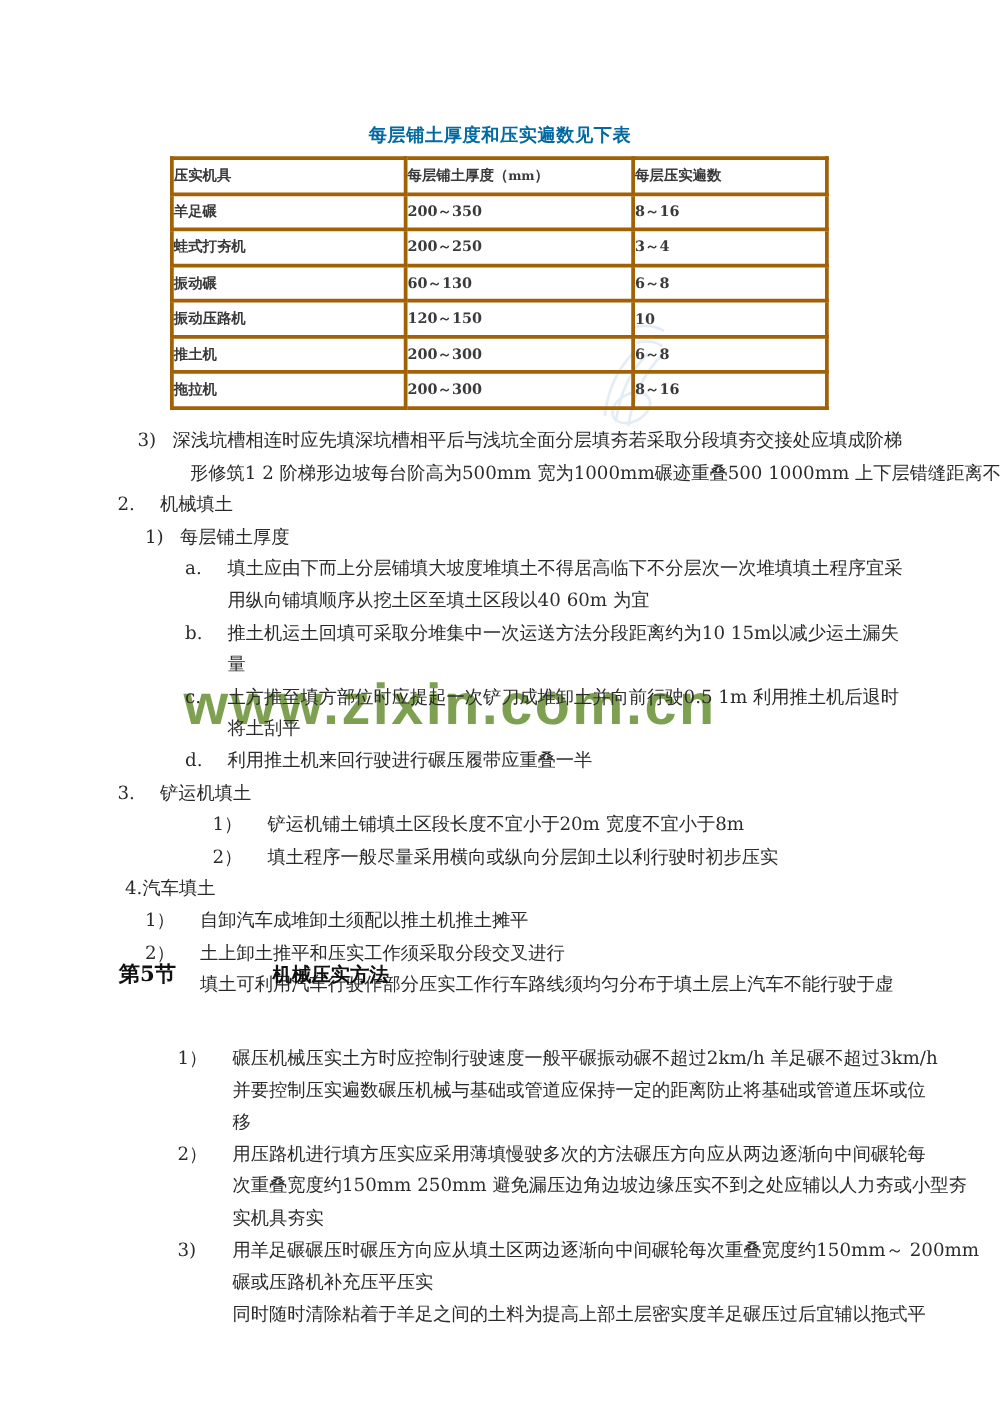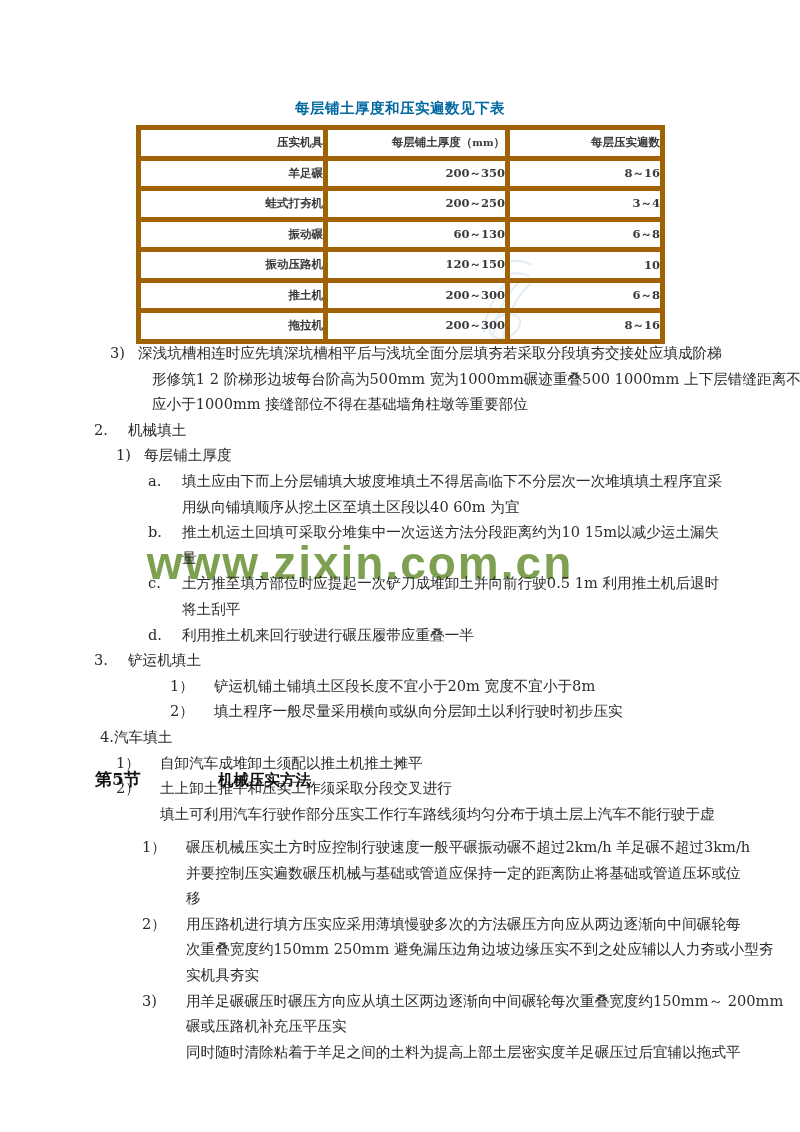--- a/index.html
+++ b/index.html
@@ -73,23 +73,23 @@
   }
   table.data {
     position: absolute;
     left: 136px;
     top: 125px;
     width: 524px;
     border-collapse: collapse;
     table-layout: fixed;
   }
   table.data td, table.data th {
-    border: 5px solid #a16207;
+    border: 3px solid #a16207;
     height: 25.5px;
-    text-align: right;
+    text-align: left;
     vertical-align: middle;
     font-size: 11.5px;
     font-weight: 700;
     color: #3a3a3a;
     padding: 0;
     background: transparent;
   }
   table.data th { font-size: 11.5px; }
   table.data col.c1 { width: 187px; }
   table.data col.c2 { width: 182px; }
@@ -242,21 +242,20 @@
       </tbody>
     </table>
 
     <div class="body">
 
       <div class="row lvl-a">
         <span class="marker mk-w28">3)</span>
         <span class="txt">
           <span class="ln">深浅坑槽相连时应先填深坑槽相平后与浅坑全面分层填夯若采取分段填夯交接处应填成阶梯</span>
           <span class="ln hang-sm">形修筑1 2 阶梯形边坡每台阶高为500mm 宽为1000mm碾迹重叠500 1000mm 上下层错缝距离不</span>
-          <span class="ln hang-sm">应小于1000mm 接缝部位不得在基础墙角柱墩等重要部位</span>
         </span>
       </div>
 
       <div class="row lvl-b">
         <span class="marker mk-w34">2.</span>
         <span class="txt ln">机械填土</span>
       </div>
 
       <div class="row lvl-c">
         <span class="marker mk-w28">1)</span>

